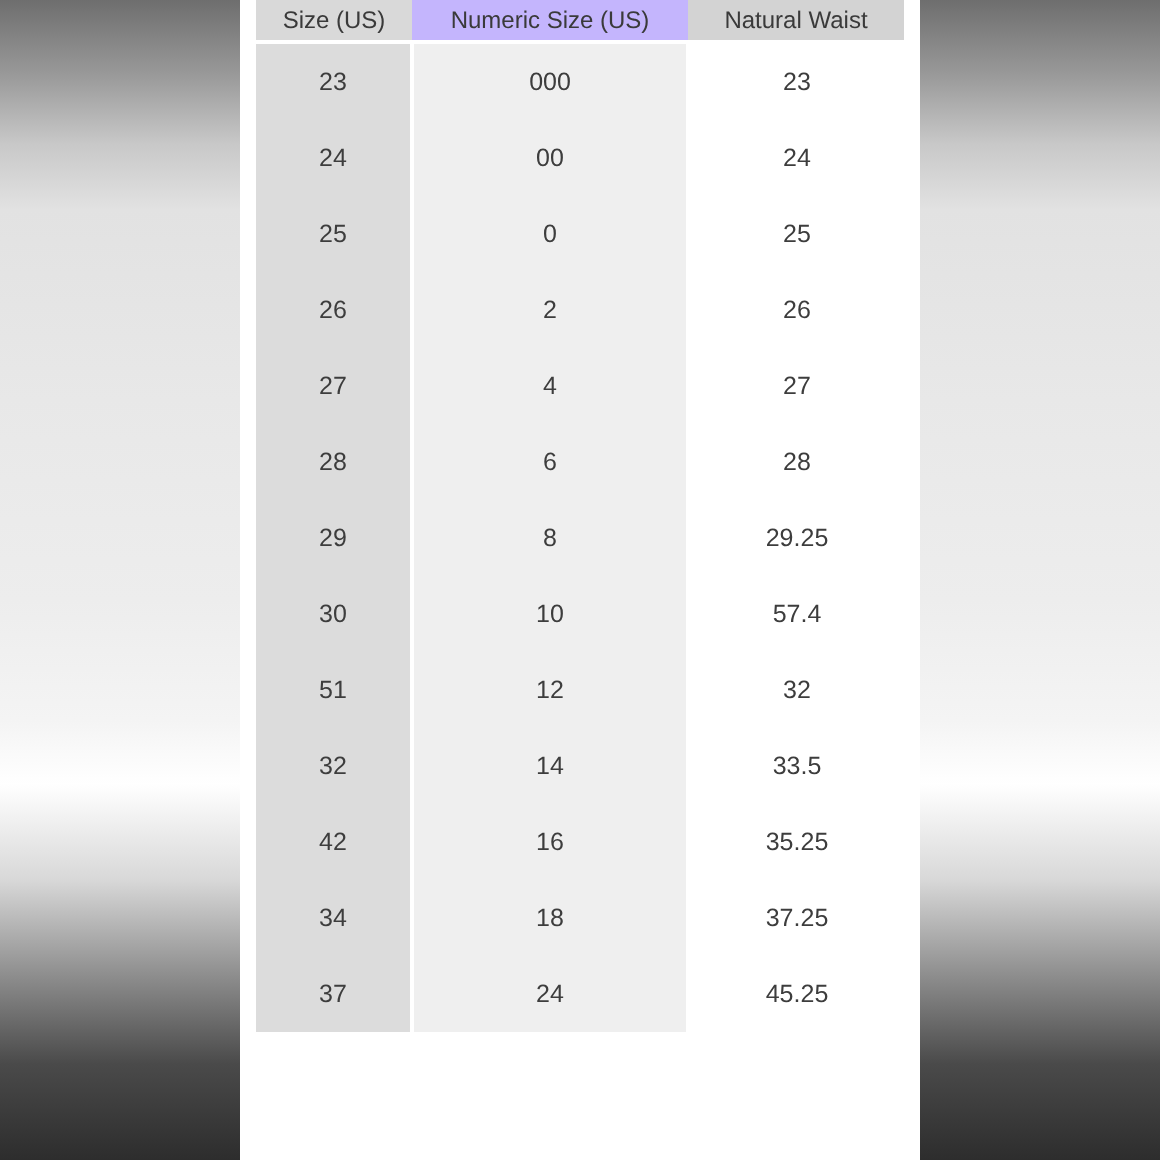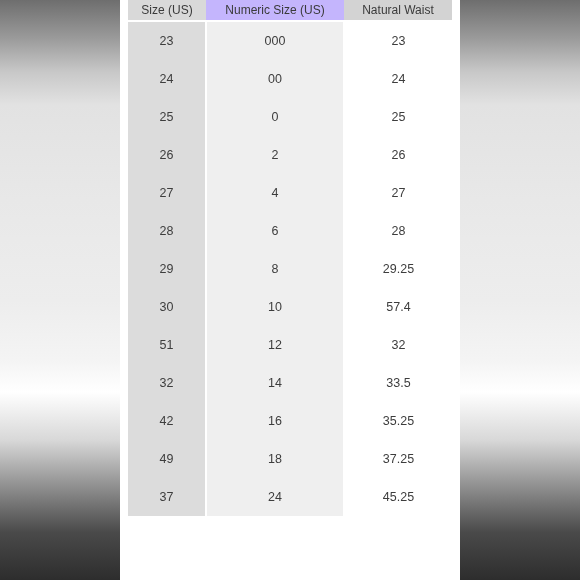--- a/index.html
+++ b/index.html
@@ -167,21 +167,21 @@
           <td class="col-1">32</td>
           <td class="col-2">14</td>
           <td class="col-3">33.5</td>
         </tr>
         <tr>
           <td class="col-1">42</td>
           <td class="col-2">16</td>
           <td class="col-3">35.25</td>
         </tr>
         <tr>
-          <td class="col-1">49</td>
+          <td class="col-1">34</td>
           <td class="col-2">18</td>
           <td class="col-3">37.25</td>
         </tr>
         <tr>
           <td class="col-1">37</td>
           <td class="col-2">24</td>
           <td class="col-3">45.25</td>
         </tr>
       </tbody>
   </table>

